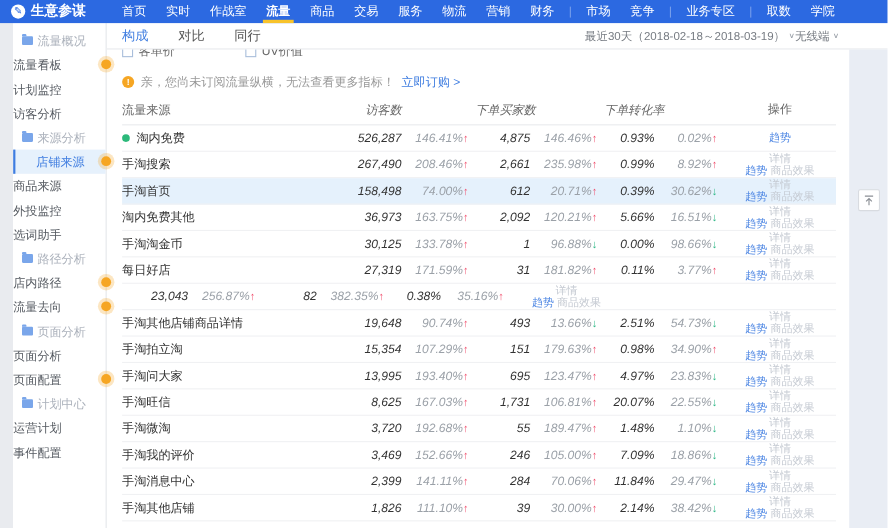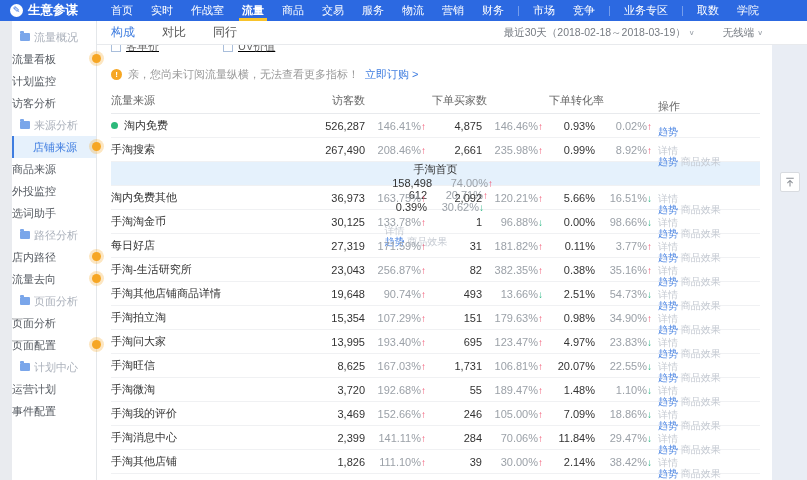--- a/index.html
+++ b/index.html
@@ -39,54 +39,54 @@
 
   
   .main { flex:1; background:#fff; position:relative; min-width:0; }
   .gutter { position:absolute; top:24px; right:0; width:35px; bottom:0; background:#e9edf4; z-index:1; }
 
   .tabbar { height:24px; border-bottom:1px solid #e8eaed; display:flex; align-items:center;
     padding:0 44px 0 14px; }
   .tab { font-size:12px; color:#555; margin-right:27px; cursor:pointer; }
   .tab.active { color:#3f7de0; }
   .tab-spacer { flex:1; }
-  .range { font-size:10.5px; color:#767b82; display:flex; align-items:center; gap:3px; cursor:pointer;margin-left:28px; }
+  .range { font-size:10.5px; color:#767b82; display:flex; align-items:center; gap:3px; cursor:pointer; }
   .caret { font-size:8px; color:#9aa0a8; transform:scaleY(.85); }
   .terminal { }
 
   .metrics-clip { height:14px; overflow:hidden; margin-right:35px; }
-  .metrics-row { display:flex; align-items:center; padding-left:14px; margin-top:-6px;text-decoration:underline; }
+  .metrics-row { display:flex; align-items:center; padding-left:14px; margin-top:-6px; }
   .metric-check { display:flex; align-items:center; gap:5px; font-size:11px; color:#666;
     margin-right:64px; cursor:pointer; }
   .checkbox { width:10px; height:10px; border:1px solid #a9bedb; background:#fff; flex:none; }
 
   .notice { display:flex; align-items:center; gap:6px; padding:8px 0 6px 14px; font-size:11px;
     color:#999; margin-right:35px; }
   .notice-icon { width:11px; height:11px; border-radius:50%; background:#f6a623; color:#fff;
     font-size:8px; line-height:11px; text-align:center; font-weight:bold; flex:none; }
   .notice-link { color:#3f7de0; cursor:pointer; }
 
   
   .table { padding:0 12px 0 14px; margin-right:35px; }
   .trow { display:flex; align-items:center; height:24px; border-bottom:1px solid #f0f1f3; font-size:11px; }
   .thead { height:26px; border-bottom:1px solid #e8eaed; }
   .thead .m-num, .thead .cell-name, .thead .cell-ops { color:#666; }
-  .trow.hl { background:#e5f1fc;flex-direction:column; }
+  .trow.hl { background:#e5f1fc; }
   .cell-name { flex:1; display:flex; align-items:center; color:#333; min-width:0; }
   .gdot { width:7px; height:7px; border-radius:50%; background:#2cb97a; margin-right:6px; flex:none; }
-  .cell-metric { display:flex; align-items:baseline; justify-content:center; flex:none; }
+  .cell-metric { display:flex; align-items:baseline; justify-content:center; flex:none;font-style:italic; }
   .m-num { color:#333; text-align:right; white-space:nowrap; }
   .m-pct { color:#9ba1a8; text-align:right; white-space:nowrap; }
   .arrow { width:11px; text-align:left; font-weight:bold; font-size:10px; }
   .arrow.up { color:#f0506e; }
   .arrow.down { color:#2eb886; }
   .mv .m-num { width:60px; } .mv .m-pct { width:56px; }
   .mb .m-num { width:50px; } .mb .m-pct { width:56px; }
   .mc .m-num { width:46px; } .mc .m-pct { width:52px; }
-  .cell-ops { width:102px; flex:none; text-align:left; font-size:10px; line-height:11px; color:#c5cad2;margin-top:12px; }
+  .cell-ops { width:102px; flex:none; text-align:center; font-size:10px; line-height:11px; color:#c5cad2; }
   .thead .cell-ops { font-size:11px; }
   .ops-link { color:#4d86e3; cursor:pointer; }
   .ops-grey { color:#c5cad2; cursor:pointer; }
 
   .backtop { position:absolute; right:7px; top:151px; width:20px; height:20px; background:#fff;
     border:1px solid #d8dbe0; border-radius:2px; display:flex; align-items:center;
     justify-content:center; cursor:pointer; z-index:5; }
 </style>
 </head>
 <body>
@@ -390,23 +390,20 @@
             <span class="m-num">0.11%</span>
             <span class="m-pct">3.77%</span>
             <span class="arrow up">↑</span>
           </div>
           <div class="cell-ops">
             <div><span class="ops-grey">详情</span></div>
             <div><span class="ops-link">趋势</span> <span class="ops-grey">商品效果</span></div>
           </div>
         </div>
         <div class="trow">
-          <div class="cell-name">
-            <span>手淘-生活研究所</span>
-          </div>
           <div class="cell-metric mv">
             <span class="m-num">23,043</span>
             <span class="m-pct">256.87%</span>
             <span class="arrow up">↑</span>
           </div>
           <div class="cell-metric mb">
             <span class="m-num">82</span>
             <span class="m-pct">382.35%</span>
             <span class="arrow up">↑</span>
           </div>

